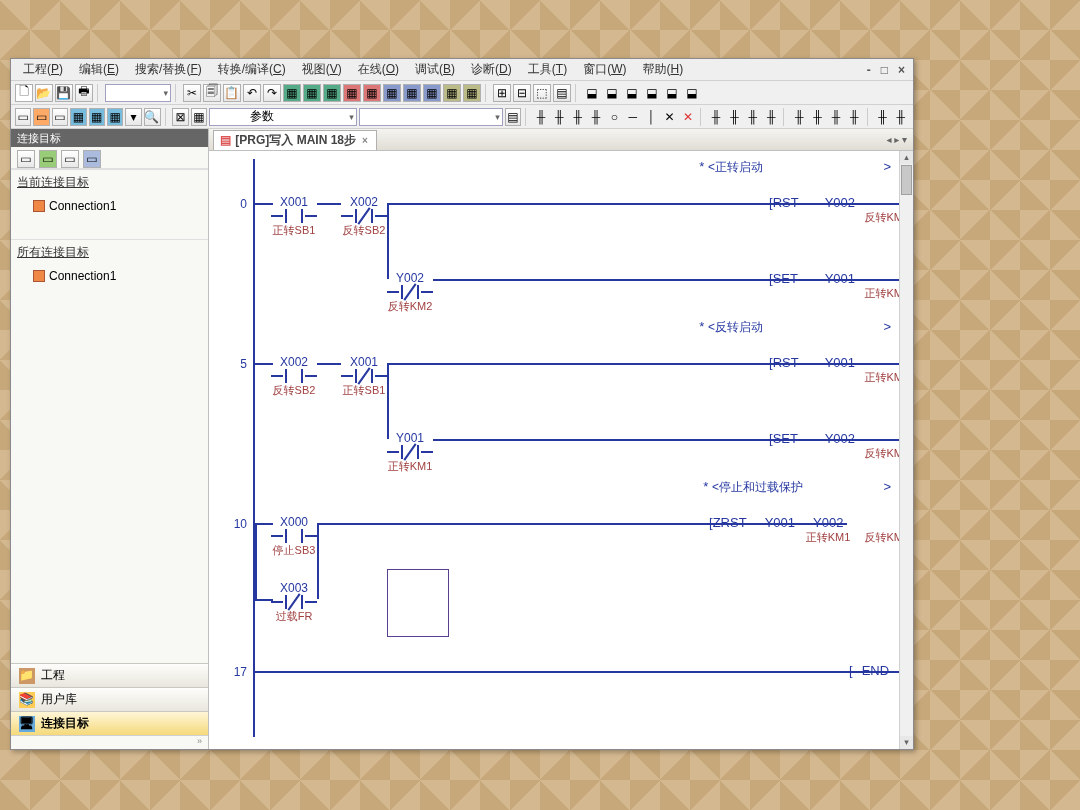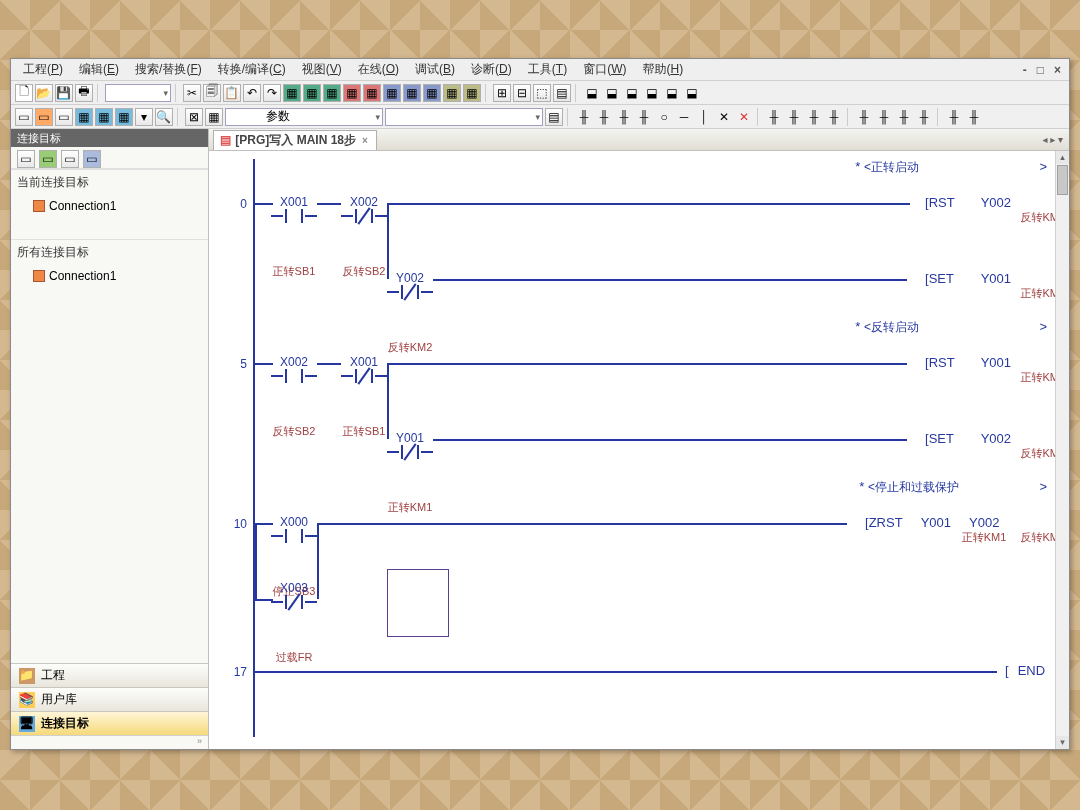--- a/index.html
+++ b/index.html
@@ -1,36 +1,36 @@
 <!DOCTYPE html>
 <html><head>
 <meta charset="utf-8">
 <style>
 * { margin: 0; padding: 0; box-sizing: border-box; font-family: "Microsoft YaHei", SimSun, sans-serif; font-size: 12px; }
 body { background: #d4b890; width: 1080px; height: 810px; overflow: hidden; position: relative; }
 .bg-pattern { position: absolute; inset: 0; background: repeating-conic-gradient(#c7a87a 0 45deg, #d4b890 45deg 90deg); background-size: 60px 60px; }
-.app { position: absolute; left: 10px; top: 58px; width: 1060px; height: 692px; background: #fde047; border: 1px solid #8a8a8a; box-shadow: 2px 2px 5px rgba(0,0,0,0.3); display: flex; flex-direction: column; }
+.app { position: absolute; left: 10px; top: 58px; width: 904px; height: 692px; background: #fde047; border: 1px solid #8a8a8a; box-shadow: 2px 2px 5px rgba(0,0,0,0.3); display: flex; flex-direction: column; }
 .menubar { height: 22px; display: flex; align-items: center; padding: 0 4px; background: #efefef; border-bottom: 1px solid #d0d0d0; }
 .menubar .mi { padding: 2px 8px; color: #333; cursor: pointer; }
 .menubar .u { text-decoration: underline; }
 .winctl { margin-left: auto; display: flex; gap: 2px; font-weight: bold; color: #555; }
 .winctl span { padding: 0 4px; cursor: pointer; }
 .toolbar { height: 24px; display: flex; align-items: center; gap: 2px; padding: 0 4px; background: #f0f0f0; border-bottom: 1px solid #d0d0d0; }
 .tb-btn { width: 18px; height: 18px; display: inline-flex; align-items: center; justify-content: center; border: 1px solid transparent; }
 .tb-btn.b { border: 1px solid #b0b0b0; background: linear-gradient(#fff,#e8e8e8); }
 .tb-sep { width: 4px; height: 18px; border-left: 1px solid #ccc; margin: 0 2px; }
 .tb-combo { height: 18px; border: 1px solid #a0a0c0; background: #fff; padding: 0 14px 0 4px; position: relative; display: inline-flex; align-items: center; }
 .tb-combo::after { content: "▾"; position: absolute; right: 2px; font-size: 9px; color: #666; }
 .body { flex: 1; display: flex; overflow: hidden; }
 .nav { width: 198px; display: flex; flex-direction: column; background: #f8f8f5; border-right: 1px solid #c0c0c0; }
 .nav-title { height: 20px; display: flex; align-items: center; padding: 0 6px; font-weight: bold; border-bottom: 1px solid #d0d0d0; }
 .nav-title .pin { margin-left: auto; font-size: 10px; }
 .nav-sub { height: 18px; background: #666666; color: #fff; padding: 2px 6px; font-size: 11px; }
 .nav-tb { height: 22px; display: flex; gap: 4px; padding: 3px 6px; border-bottom: 1px solid #e0e0e0; }
-.nav-sec { padding: 4px 6px; color: #333; border-top: 1px solid #e0e0e0; }
+.nav-sec { padding: 4px 6px; color: #333; border-top: 1px solid #e0e0e0; text-decoration: underline; }
 .nav-item { padding: 4px 6px 4px 22px; display: flex; align-items: center; gap: 4px; }
 .nav-item .ico { width: 12px; height: 12px; background: #e84; border: 1px solid #a53; }
 .nav-cats { margin-top: auto; }
 .nav-cat { height: 24px; display: flex; align-items: center; gap: 6px; padding: 0 8px; background: linear-gradient(#fdfdfb,#e8e6dc); border-top: 1px solid #c8c8c0; cursor: pointer; }
 .nav-cat.active { background: linear-gradient(#fff6d8,#f5d97a); font-weight: bold; }
 .nav-cat .ci { width: 16px; height: 16px; }
 .editor { flex: 1; display: flex; flex-direction: column; background: #fff; }
 .tabbar { height: 22px; background: linear-gradient(#f4f4f0,#e0ddd4); border-bottom: 1px solid #c0c0c0; display: flex; align-items: center; padding-left: 4px; position: relative; }
 .tab { height: 20px; background: #fff; border: 1px solid #b0b0b0; border-bottom: none; padding: 2px 6px; display: flex; align-items: center; gap: 4px; font-weight: bold; color: #444; }
 .tab .x { color: #888; font-size: 10px; padding: 0 2px; }
@@ -45,21 +45,21 @@
 .hline { position: absolute; height: 2px; background: #2638a0; }
 .vline { position: absolute; width: 2px; background: #2638a0; }
 .contact { position: absolute; width: 46px; }
 .contact .sym { height: 14px; position: relative; }
 .contact .sym .l { position: absolute; left: 0; top: 6px; width: 12px; height: 2px; background: #2638a0; }
 .contact .sym .r { position: absolute; right: 0; top: 6px; width: 12px; height: 2px; background: #2638a0; }
 .contact .sym .b1 { position: absolute; left: 14px; top: 0; width: 2px; height: 14px; background: #2638a0; }
 .contact .sym .b2 { position: absolute; right: 14px; top: 0; width: 2px; height: 14px; background: #2638a0; }
 .contact .sym .sl { position: absolute; left: 13px; top: 6px; width: 20px; height: 2px; background: #2638a0; transform: rotate(-55deg); }
 .clab { text-align: center; color: #2638a0; font-size: 12px; margin-top: 13px; }
-.clab2 { text-align: center; color: #a04040; font-size: 11px; margin-top: 41px; }
+.clab2 { text-align: center; color: #a04040; font-size: 11px; }
 .out { position: absolute; right: 4px; }
 .out-br { color: #2638a0; font-size: 13px; }
 .out-op { color: #2638a0; font-size: 13px; display: inline-block; min-width: 34px; }
 .out-dev { color: #2638a0; font-size: 13px; display: inline-block; margin-left: 18px; }
 .out-desc { color: #a04040; font-size: 11px; text-align: right; }
 .comment { position: absolute; right: 20px; color: #2638a0; font-size: 13px; }
 .sel { position: absolute; border: 1px solid #5a3f8f; width: 62px; height: 68px; }
 .status { height: 20px; background: #efefef; border-top: 1px solid #c0c0c0; display: flex; align-items: center; font-size: 11px; color: #333; }
 .status > div { padding: 0 10px; border-right: 1px solid #d0d0d0; height: 100%; display: flex; align-items: center; }
 .status .fill { flex: 1; border-right: none; }

